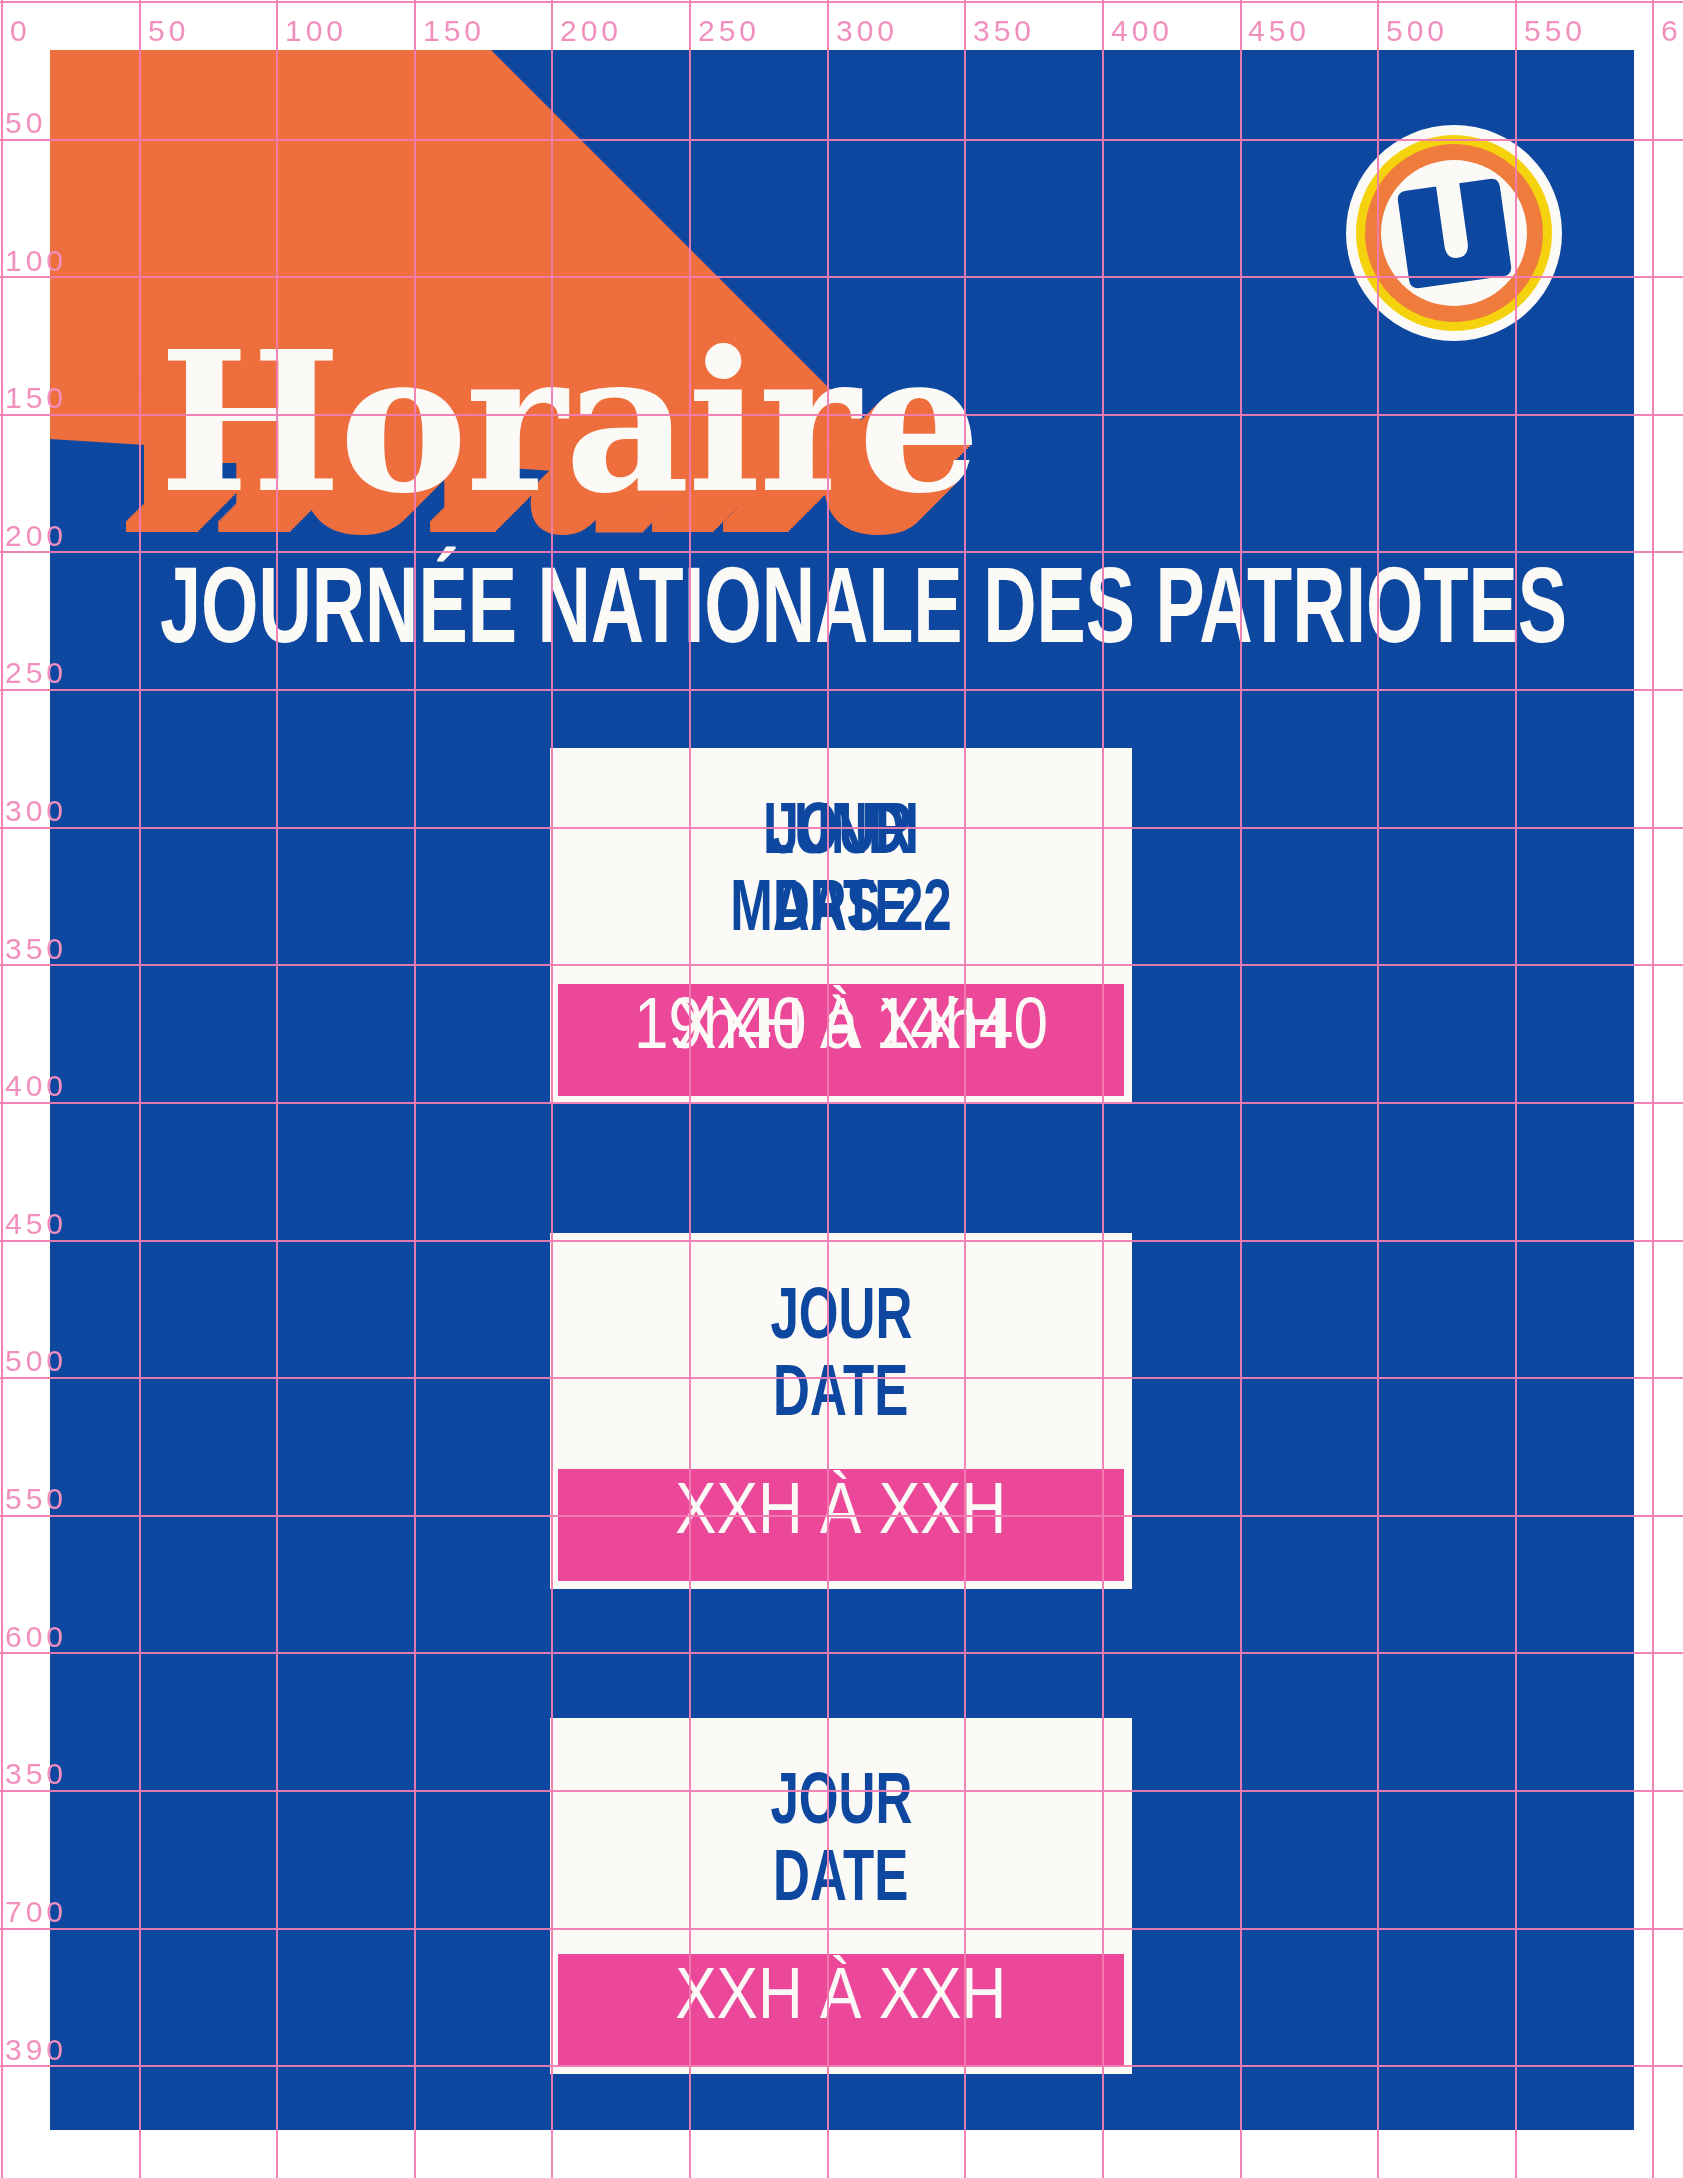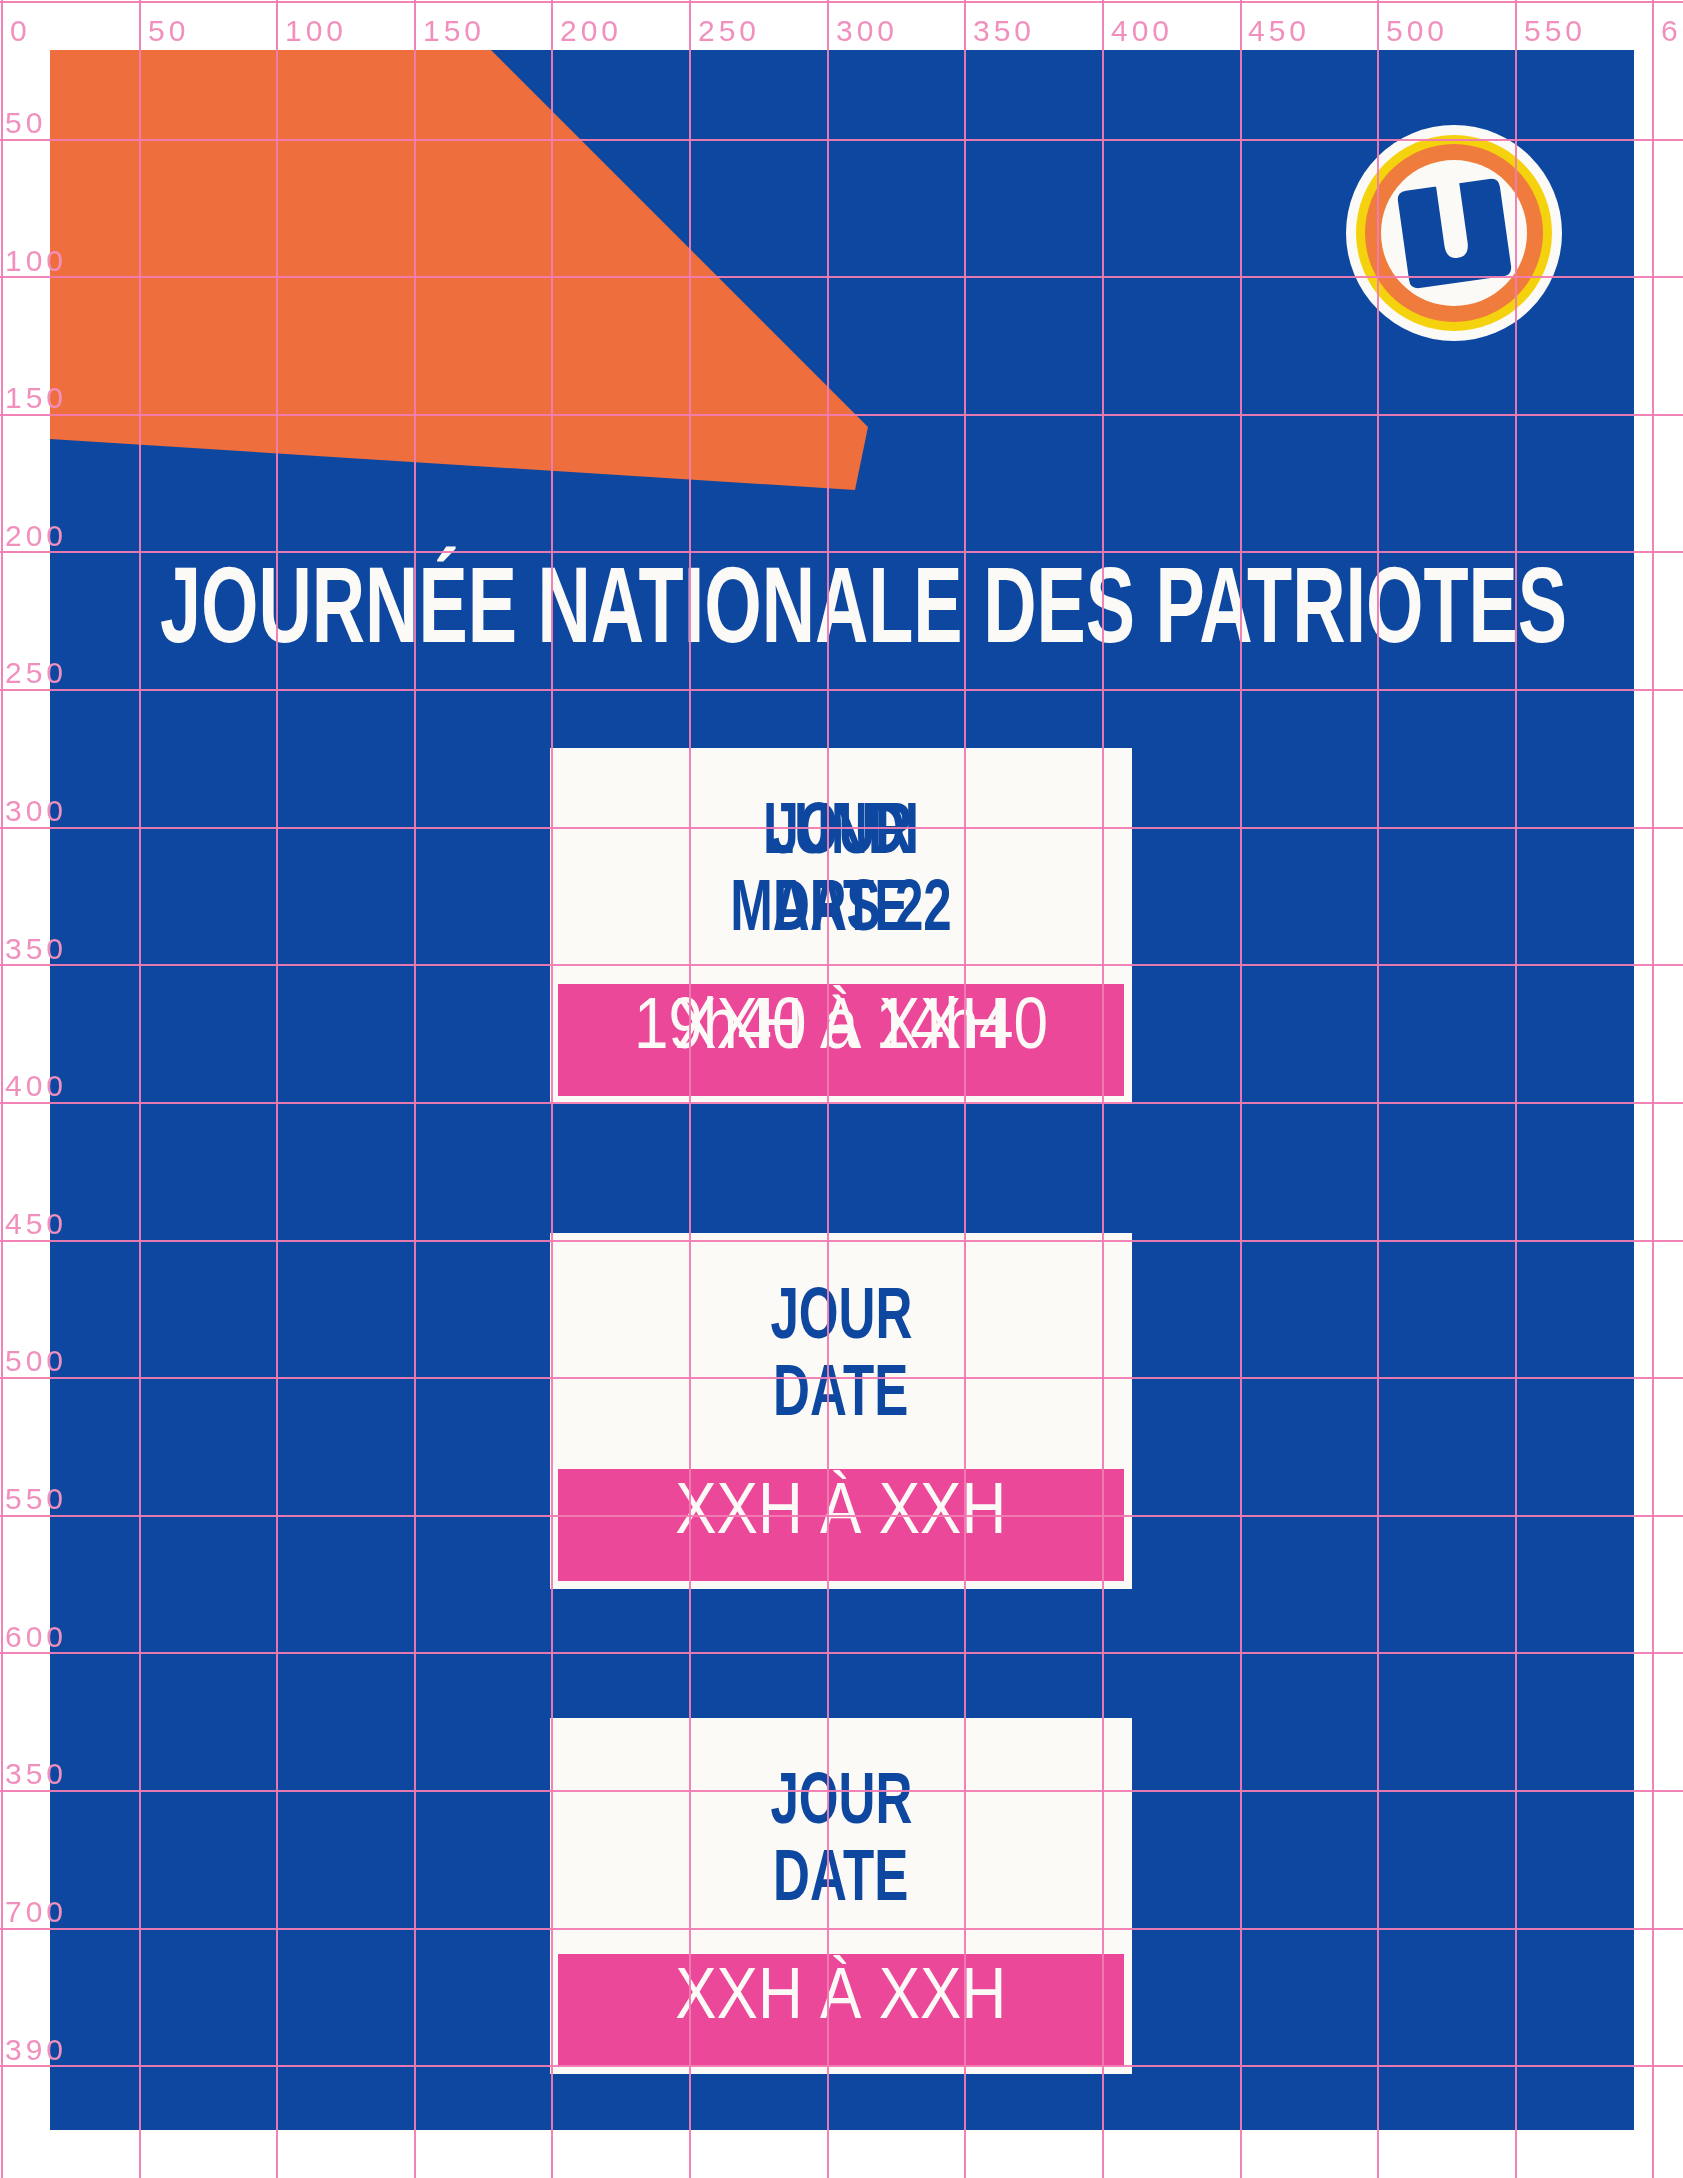--- a/index.html
+++ b/index.html
@@ -97,20 +97,21 @@
           <svg class="logo-u" viewBox="0 0 100 100">
             <path fill="#0E47A0" fill-rule="evenodd" d="
               M14,8 L86,8 Q94,8 94,16 L94,84 Q94,92 86,92 L14,92 Q6,92 6,84 L6,16 Q6,8 14,8 Z
               M40,8 L60,8 L60,59 Q60,71 50,71 Q40,71 40,59 Z"></path>
           </svg>
         </div>
       </div>
     </div>
   </div>
 
+  <div class="title">Horaire</div>
 
   <div class="subtitle">JOURNÉE NATIONALE DES PATRIOTES</div>
 
   <div class="card card1">
     <div class="card-top">
       <div class="card-line">
         <span>JOUR</span>
         <span class="overlay-text"><span>LUNDI</span></span>
       </div>
       <div class="card-line">

